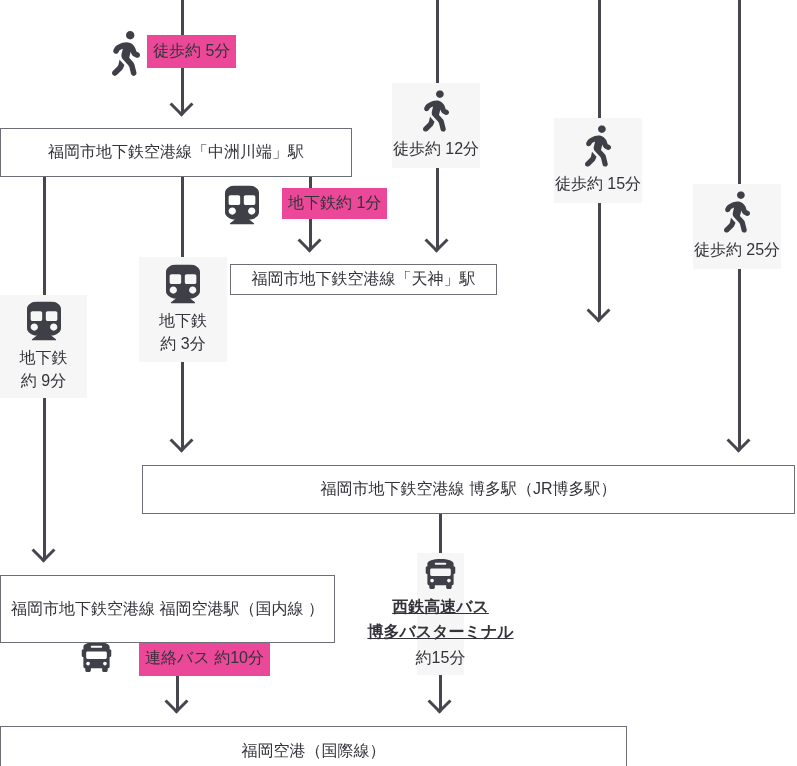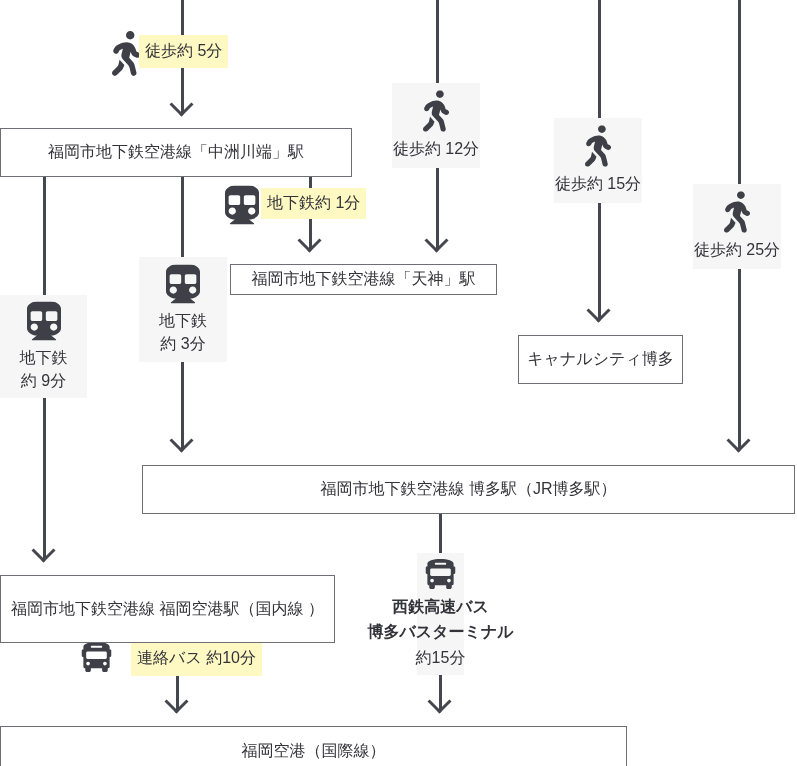--- a/index.html
+++ b/index.html
@@ -22,27 +22,27 @@
     font-size:16px;line-height:1.3;white-space:nowrap;z-index:3;margin-top:11px;
   }
   
   .vlabel{
     position:absolute;background:#f6f6f6;z-index:2;
     display:flex;flex-direction:column;align-items:center;justify-content:center;
     gap:5px;font-size:16px;line-height:1.45;text-align:center;white-space:nowrap;
   }
   
   .hlabel{
-    position:absolute;background:#fef9c3;z-index:2;
+    position:absolute;background:#ec4899;z-index:2;
     display:flex;align-items:center;padding:0 6px;
-    font-size:16px;white-space:nowrap;
+    font-size:16px;white-space:nowrap;margin-left:8px;
   }
   .iconabs{position:absolute;z-index:2;display:flex;}
   .ic{fill:#3f3f47;display:block;}
-  .b{font-weight:bold;}
+  .b{font-weight:bold;text-decoration:underline;}
   .defs{position:absolute;width:0;height:0;overflow:hidden;}
 </style>
 </head>
 <body>
 
 <svg class="defs" aria-hidden="true">
   <defs>
     <symbol id="sym-walk" viewBox="0 0 320 512">
       <path d="M208 96c26.5 0 48-21.5 48-48S234.5 0 208 0s-48 21.5-48 48 21.5 48 48 48zm94.5 149.1l-23.3-11.8-9.7-29.4c-14.7-44.6-55.7-75.8-102.2-75.9-36-.1-55.9 10.1-93.3 25.2-21.6 8.7-39.3 25.2-49.7 46.2L17.6 213c-7.8 15.8-1.5 35 14.2 42.9 15.6 7.9 34.6 1.5 42.5-14.3L81 228c3.5-7 9.3-12.5 16.5-15.4l26.8-10.8-15.2 60.7c-5.2 20.8.4 42.9 14.9 58.8l59.9 65.4c7.2 7.9 12.3 17.4 14.9 27.7l18.3 73.3c4.3 17.1 21.7 27.6 38.8 23.3 17.1-4.3 27.6-21.7 23.3-38.8l-22.2-89c-2.6-10.3-7.7-19.9-14.9-27.7l-45.5-49.7 17.2-68.7 5.5 16.5c5.3 16.1 16.7 29.4 31.7 37l23.3 11.8c15.6 7.9 34.6 1.5 42.5-14.3 7.7-15.7 1.4-35.1-14.3-43zM73.6 385.8c-3.2 8.1-8 15.5-14.2 21.5l-50 50.1c-12.5 12.5-12.5 32.8 0 45.3s32.7 12.5 45.2 0l59.4-59.4c6.1-6.1 10.9-13.4 14.2-21.5l13.5-33.8-55.3-60.3-12.8 58.1z"></path>
     </symbol>
@@ -109,21 +109,21 @@
         </svg>
     </span>
     <span>徒歩約 25分</span>
   </div>
 
   <span class="iconabs" style="left:225px;top:185px">
     <svg class="ic" width="34" height="40" viewBox="0 0 448 512">
         <use href="#sym-train"></use>
       </svg>
   </span>
-  <div class="hlabel" style="left:261px;top:188px;height:31px">地下鉄約 1分</div>
+  <div class="hlabel" style="left:274px;top:188px;height:31px">地下鉄約 1分</div>
 
   <div class="vlabel" style="left:139px;top:257px;width:88px;height:105px">
     <span>
       <svg class="ic" width="34" height="40" viewBox="0 0 448 512">
           <use href="#sym-train"></use>
         </svg>
     </span>
     <span>
       <span style="display:block">地下鉄</span>
       <span style="display:block">約 3分</span>
@@ -157,21 +157,20 @@
     </span>
     <span class="b">西鉄高速バス</span>
     <span class="b">博多バスターミナル</span>
     <span>約15分</span>
   </div>
 
   <div class="node" style="left:0;top:117px;width:352px;height:49px">福岡市地下鉄空港線「中洲川端」駅</div>
 
   <div class="node" style="left:230px;top:253px;width:267px;height:31px">福岡市地下鉄空港線「天神」駅</div>
 
-  <div class="node" style="left:518px;top:324px;width:165px;height:49px">キャナルシティ博多</div>
 
   <div class="node" style="left:142px;top:454px;width:653px;height:49px">福岡市地下鉄空港線 博多駅（JR博多駅）</div>
 
   <div class="node" style="left:0;top:564px;width:335px;height:68px">福岡市地下鉄空港線 福岡空港駅（国内線 ）</div>
 
   <div class="node" style="left:0;top:715px;width:627px;height:51px">福岡空港（国際線）</div>
 
 </div>
 
 </body></html>

